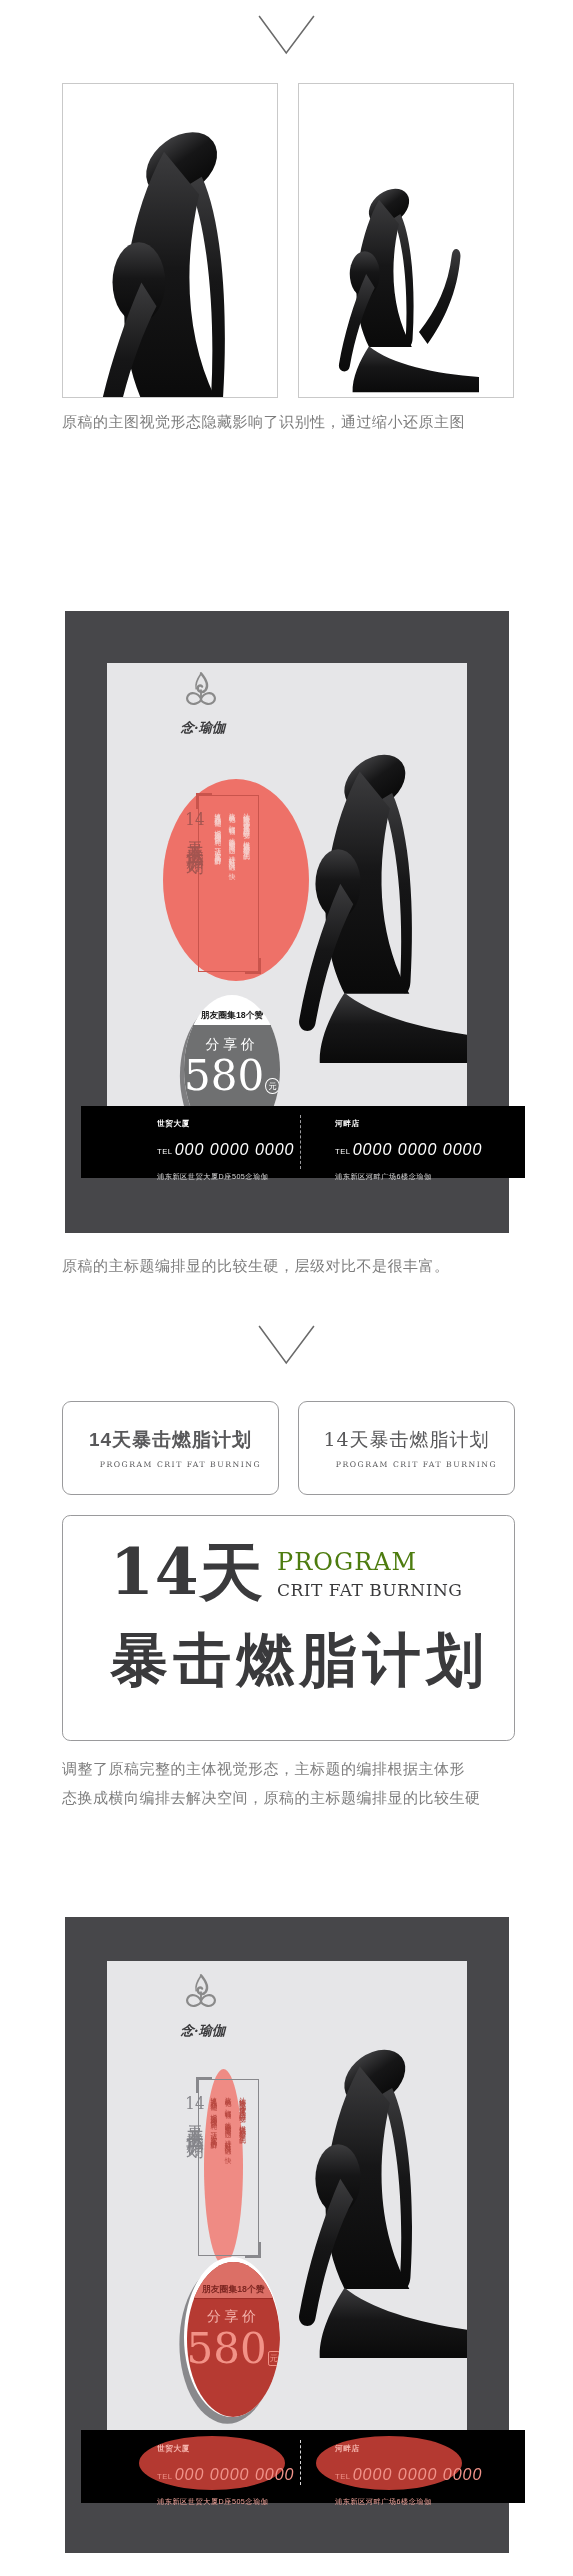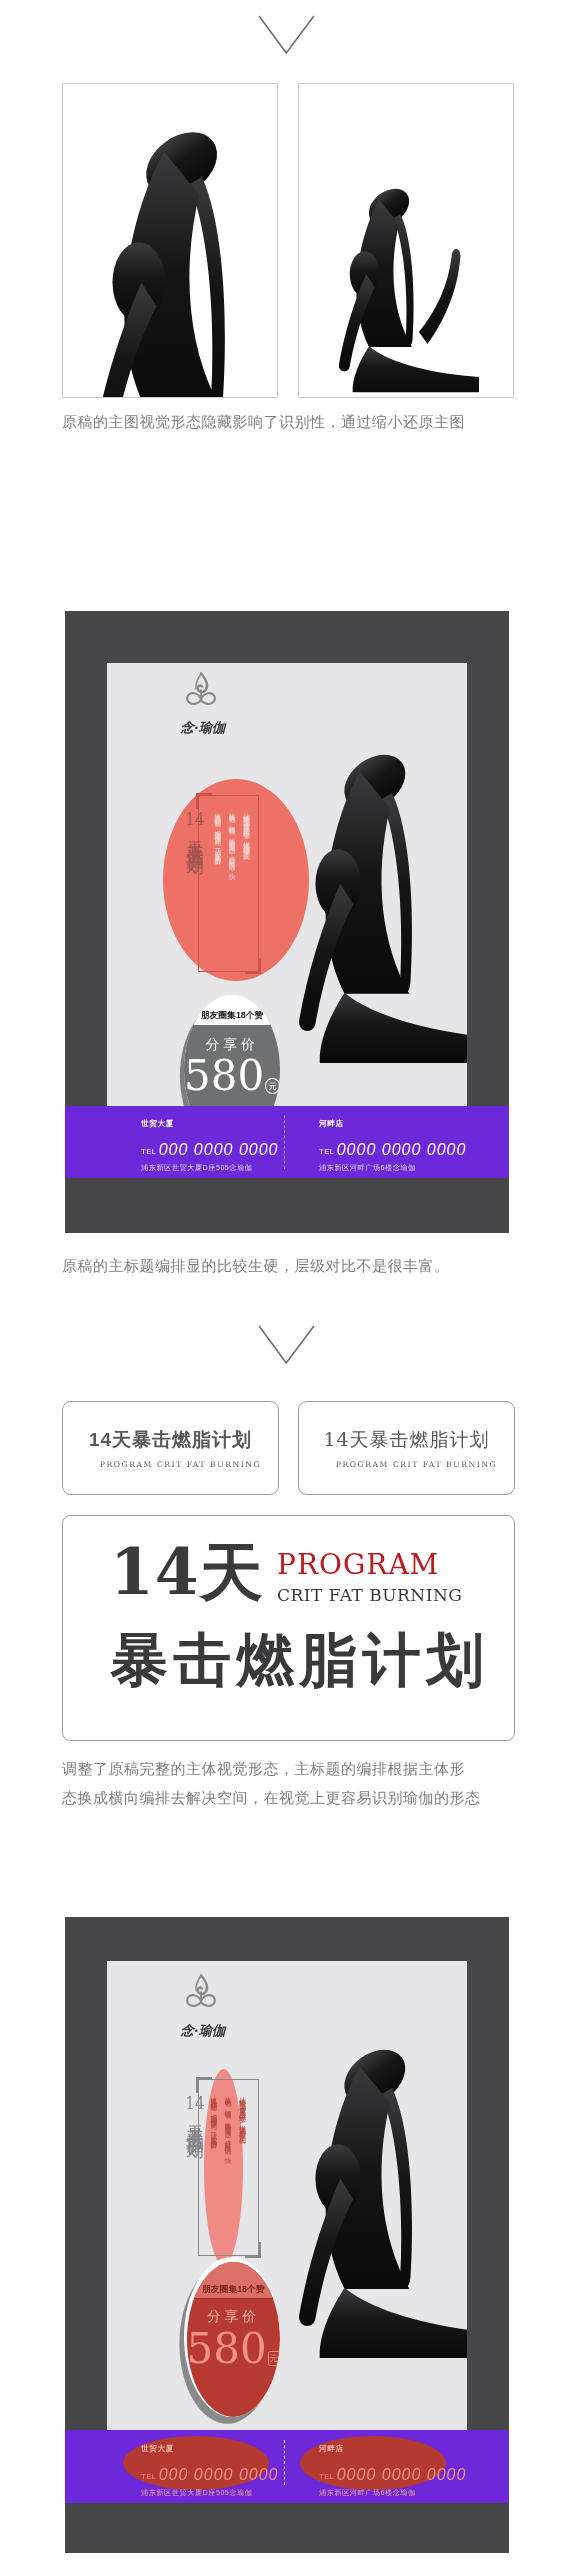--- a/index.html
+++ b/index.html
@@ -8,21 +8,21 @@
   .abs{position:absolute;}
   
   .chev{position:absolute;left:257px;width:59px;height:42px;}
   
   .imgbox{position:absolute;width:214px;height:313px;border:0.5px solid #c9c9c9;background:#fff;overflow:hidden;}
   
   .cap{position:absolute;left:62px;width:464px;color:#7d7d7d;font-size:15px;line-height:29px;letter-spacing:0.5px;}
   
   .poster{position:absolute;left:65px;width:444px;background:#47474a;}
   .poster .inner{position:absolute;left:42px;width:360px;background:#e6e6e8;overflow:hidden;}
-  .poster .band{position:absolute;left:0;width:444px;background:#6d28d9;overflow:visible;}
+  .poster .band{position:absolute;left:16px;width:444px;background:#000000;overflow:visible;}
   
   .logo-cn{font-family:"DejaVu Serif","Liberation Serif",serif;font-style:italic;font-weight:bold;}
   
   .vtitle{writing-mode:vertical-rl;text-orientation:upright;font-family:"DejaVu Serif","Liberation Serif",serif;letter-spacing:2.6px;}
   .tcy{text-combine-upright:all;}
   .vcols{position:absolute;display:flex;flex-direction:row-reverse;}
   .vcol{writing-mode:vertical-rl;text-orientation:upright;font-family:"DejaVu Serif","Liberation Serif",serif;font-size:6.7px;letter-spacing:1.3px;line-height:10.8px;}
   
   .tframe{position:absolute;border:1px solid;}
   .tframe:before,.tframe:after{content:"";position:absolute;width:13.4px;height:13.4px;}
@@ -30,21 +30,21 @@
   .tframe:after{right:-2.6px;bottom:-2.6px;border-right:2.6px solid;border-bottom:2.6px solid;border-color:inherit;}
   
   .badge{position:absolute;border-radius:50%;overflow:hidden;}
   .badge .cap-top{display:flex;align-items:flex-end;justify-content:center;}
   .serif{font-family:"DejaVu Serif","Liberation Serif",serif;}
   
   .store .sname{font-size:7.7px;font-weight:bold;letter-spacing:0.5px;}
   .store .trow{display:flex;align-items:flex-end;margin-top:13px;}
   .store .tlabel{font-size:7.7px;margin-right:2.1px;padding-bottom:2.1px;letter-spacing:0.5px;}
   .store .tnum{font-size:16px;font-style:italic;letter-spacing:1px;line-height:16px;}
-  .store .saddr{font-size:7.2px;margin-top:5px;letter-spacing:0.5px;}
+  .store .saddr{font-size:7.2px;margin-top:14px;letter-spacing:0.5px;}
   .dash{position:absolute;border-left:1px dashed;}
   
   .card{position:absolute;border:1px solid #9a9a9c;border-radius:9px;background:#fff;display:flex;flex-direction:column;align-items:center;justify-content:center;}
   .card .t1{color:#58585a;font-size:19px;letter-spacing:1px;}
   .card .t2{color:#58585a;font-size:7.7px;letter-spacing:1.5px;margin-top:6.2px;font-family:"DejaVu Serif","Liberation Serif",serif;padding-left:20px;}
   .bigcard{position:absolute;border:1px solid #9a9a9c;border-radius:8.2px;background:#fff;}
 </style>
 </head>
 <body>
 
@@ -177,30 +177,30 @@
   </div>
   <div class="card" style="left:298px;top:1401px;width:215px;height:92px">
     <div class="t1 serif">14天暴击燃脂计划</div>
     <div class="t2">PROGRAM CRIT FAT BURNING</div>
   </div>
 
   <div class="bigcard" style="left:62px;top:1515px;width:451px;height:224px">
     <div style="position:absolute;left:47px;top:25px;display:flex;align-items:flex-start">
       <div class="serif" style="font-size:63px;line-height:63px;color:#3a3a3c;font-weight:bold;letter-spacing:1px">14天</div>
       <div style="margin:7.2px 0 0 13.4px">
-        <div class="serif" style="font-size:28px;color:#b91c1c;letter-spacing:1px">PROGRAM</div>
+        <div class="serif" style="font-size:24px;color:#4d7c0f;letter-spacing:1px">PROGRAM</div>
         <div class="serif" style="font-size:17px;color:#3a3a3c;letter-spacing:0.5px;margin-top:4.1px">CRIT FAT BURNING</div>
       </div>
     </div>
     <div class="serif" style="position:absolute;left:47px;top:114px;font-size:58px;line-height:60px;color:#3a3a3c;font-weight:bold;letter-spacing:5.2px">暴击燃脂计划</div>
   </div>
 
   <div class="cap" style="top:1754px">
     <div>调整了原稿完整的主体视觉形态，主标题的编排根据主体形</div>
-    <div>态换成横向编排去解决空间，在视觉上更容易识别瑜伽的形态</div>
+    <div>态换成横向编排去解决空间，原稿的主标题编排显的比较生硬</div>
   </div>
 
   <div class="poster" style="top:1917px;height:636px">
     <div class="inner" style="top:44px;height:469px">
       <svg class="abs" style="left:177px;top:2.1px;width:227px;height:466px" viewBox="0 0 440 904" width="227" height="466">
           <use href="#figA"></use>
         </svg>
       <svg class="abs" style="left:78px;top:12.4px;width:32px;height:45px;stroke:#8a8a8a" viewBox="0 0 62 87" width="32" height="45">
           <use href="#lotus"></use>
         </svg>

